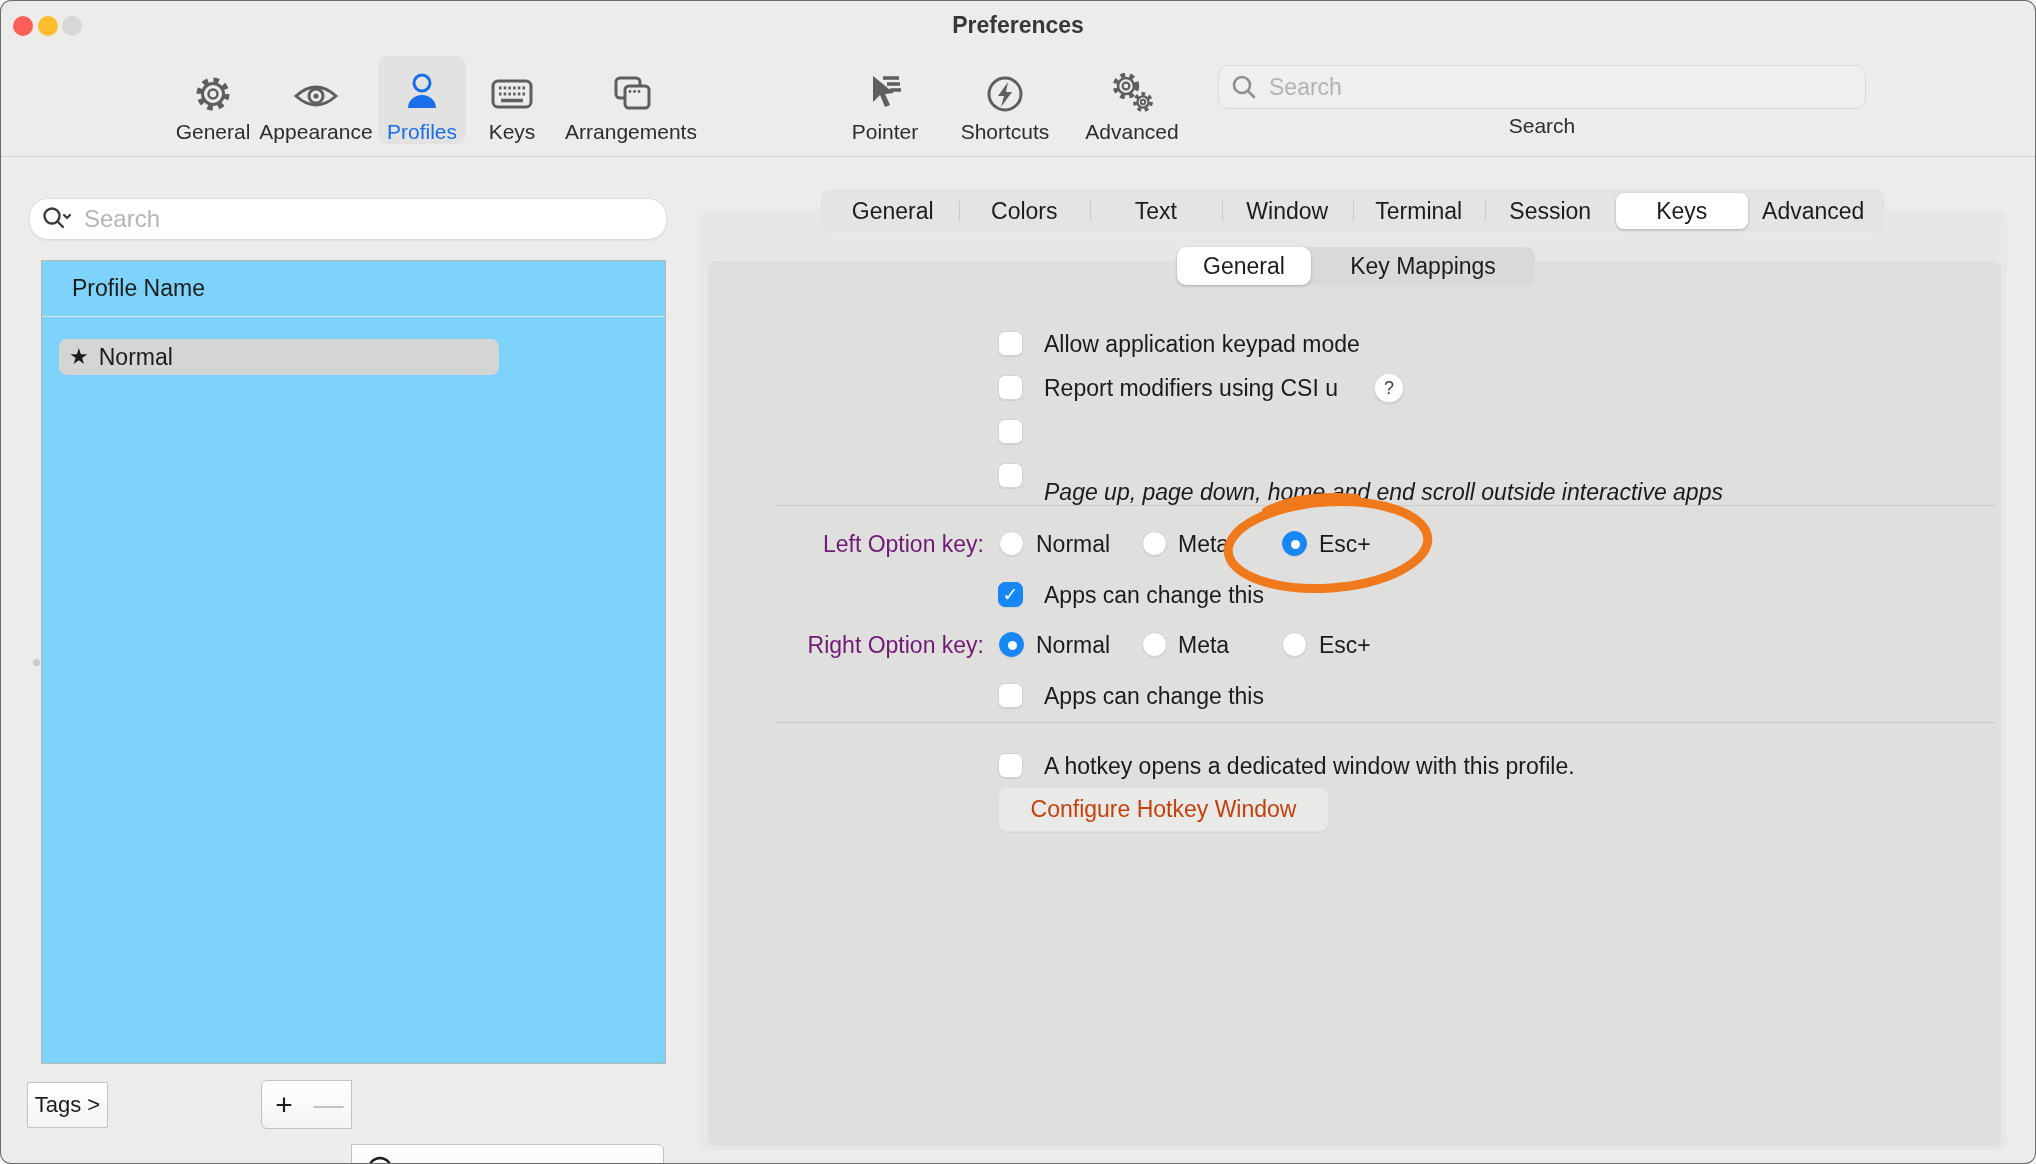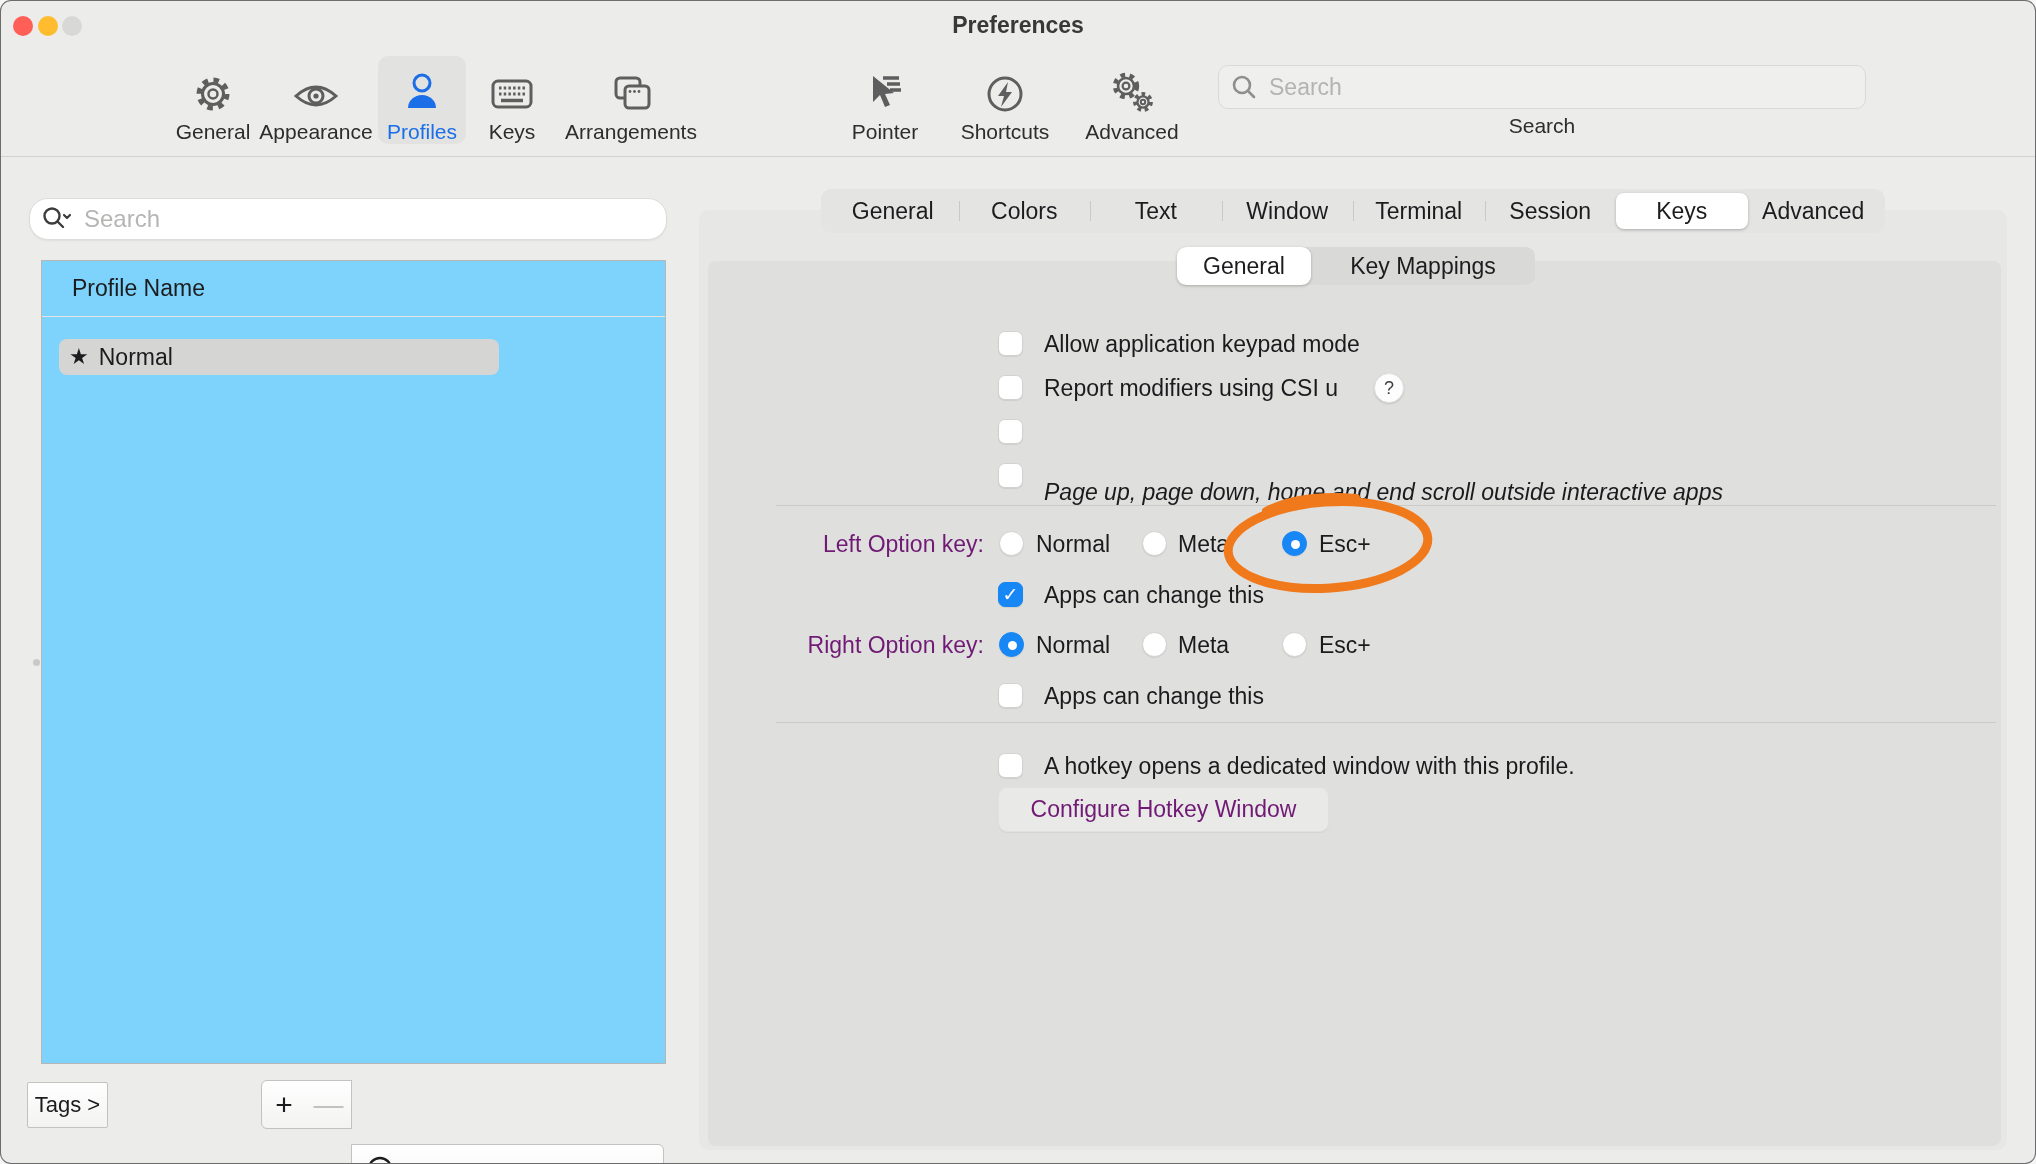--- a/index.html
+++ b/index.html
@@ -65,21 +65,21 @@
   .radio{width:25px;height:25px;border-radius:50%;background:#ffffff;border:1px solid #d2d2d1;
     box-shadow:0 1px 1px rgba(0,0,0,.08);position:absolute;}
   .radio.sel{background:#1787f6;border-color:#1787f6;}
   .radio.sel::after{content:"";position:absolute;left:8px;top:8px;width:9px;height:9px;border-radius:50%;background:#fff;}
   .flabel{font-size:23px;color:#1b1b1d;white-space:nowrap;position:absolute;}
   .divider{position:absolute;left:775px;width:1220px;height:1px;background:#cbcbca;}
   #help-btn{left:1373px;top:372px;width:30px;height:30px;border-radius:50%;background:#fdfdfd;border:1px solid #e2e2e1;
     box-shadow:0 1px 2px rgba(0,0,0,.15);display:flex;align-items:center;justify-content:center;font-size:18px;color:#3c3c3e;}
   .rowlabel{position:absolute;width:222px;text-align:right;font-size:23px;color:#701a75;left:761px;}
   #config-btn{left:997px;top:786px;width:331px;height:45px;background:#e9e9e8;border:1px solid #e0e0df;border-radius:9px;
-    display:flex;align-items:center;justify-content:center;font-size:23px;color:#701a75;box-shadow:0 1px 1px rgba(0,0,0,.05);}
+    display:flex;align-items:center;justify-content:center;font-size:23px;color:#c2410c;box-shadow:0 1px 1px rgba(0,0,0,.05);}
   #left-dot{left:32px;top:658px;width:7px;height:7px;border-radius:50%;background:#c9c9c8;}
   svg{display:block;}
 </style>
 </head>
 <body>
 
 <div id="window">
 
   <div class="abs tl" style="left:12px;top:15px;background:#ff5f57;"></div>
   <div class="abs tl" style="left:37px;top:15px;background:#febc2e;"></div>

